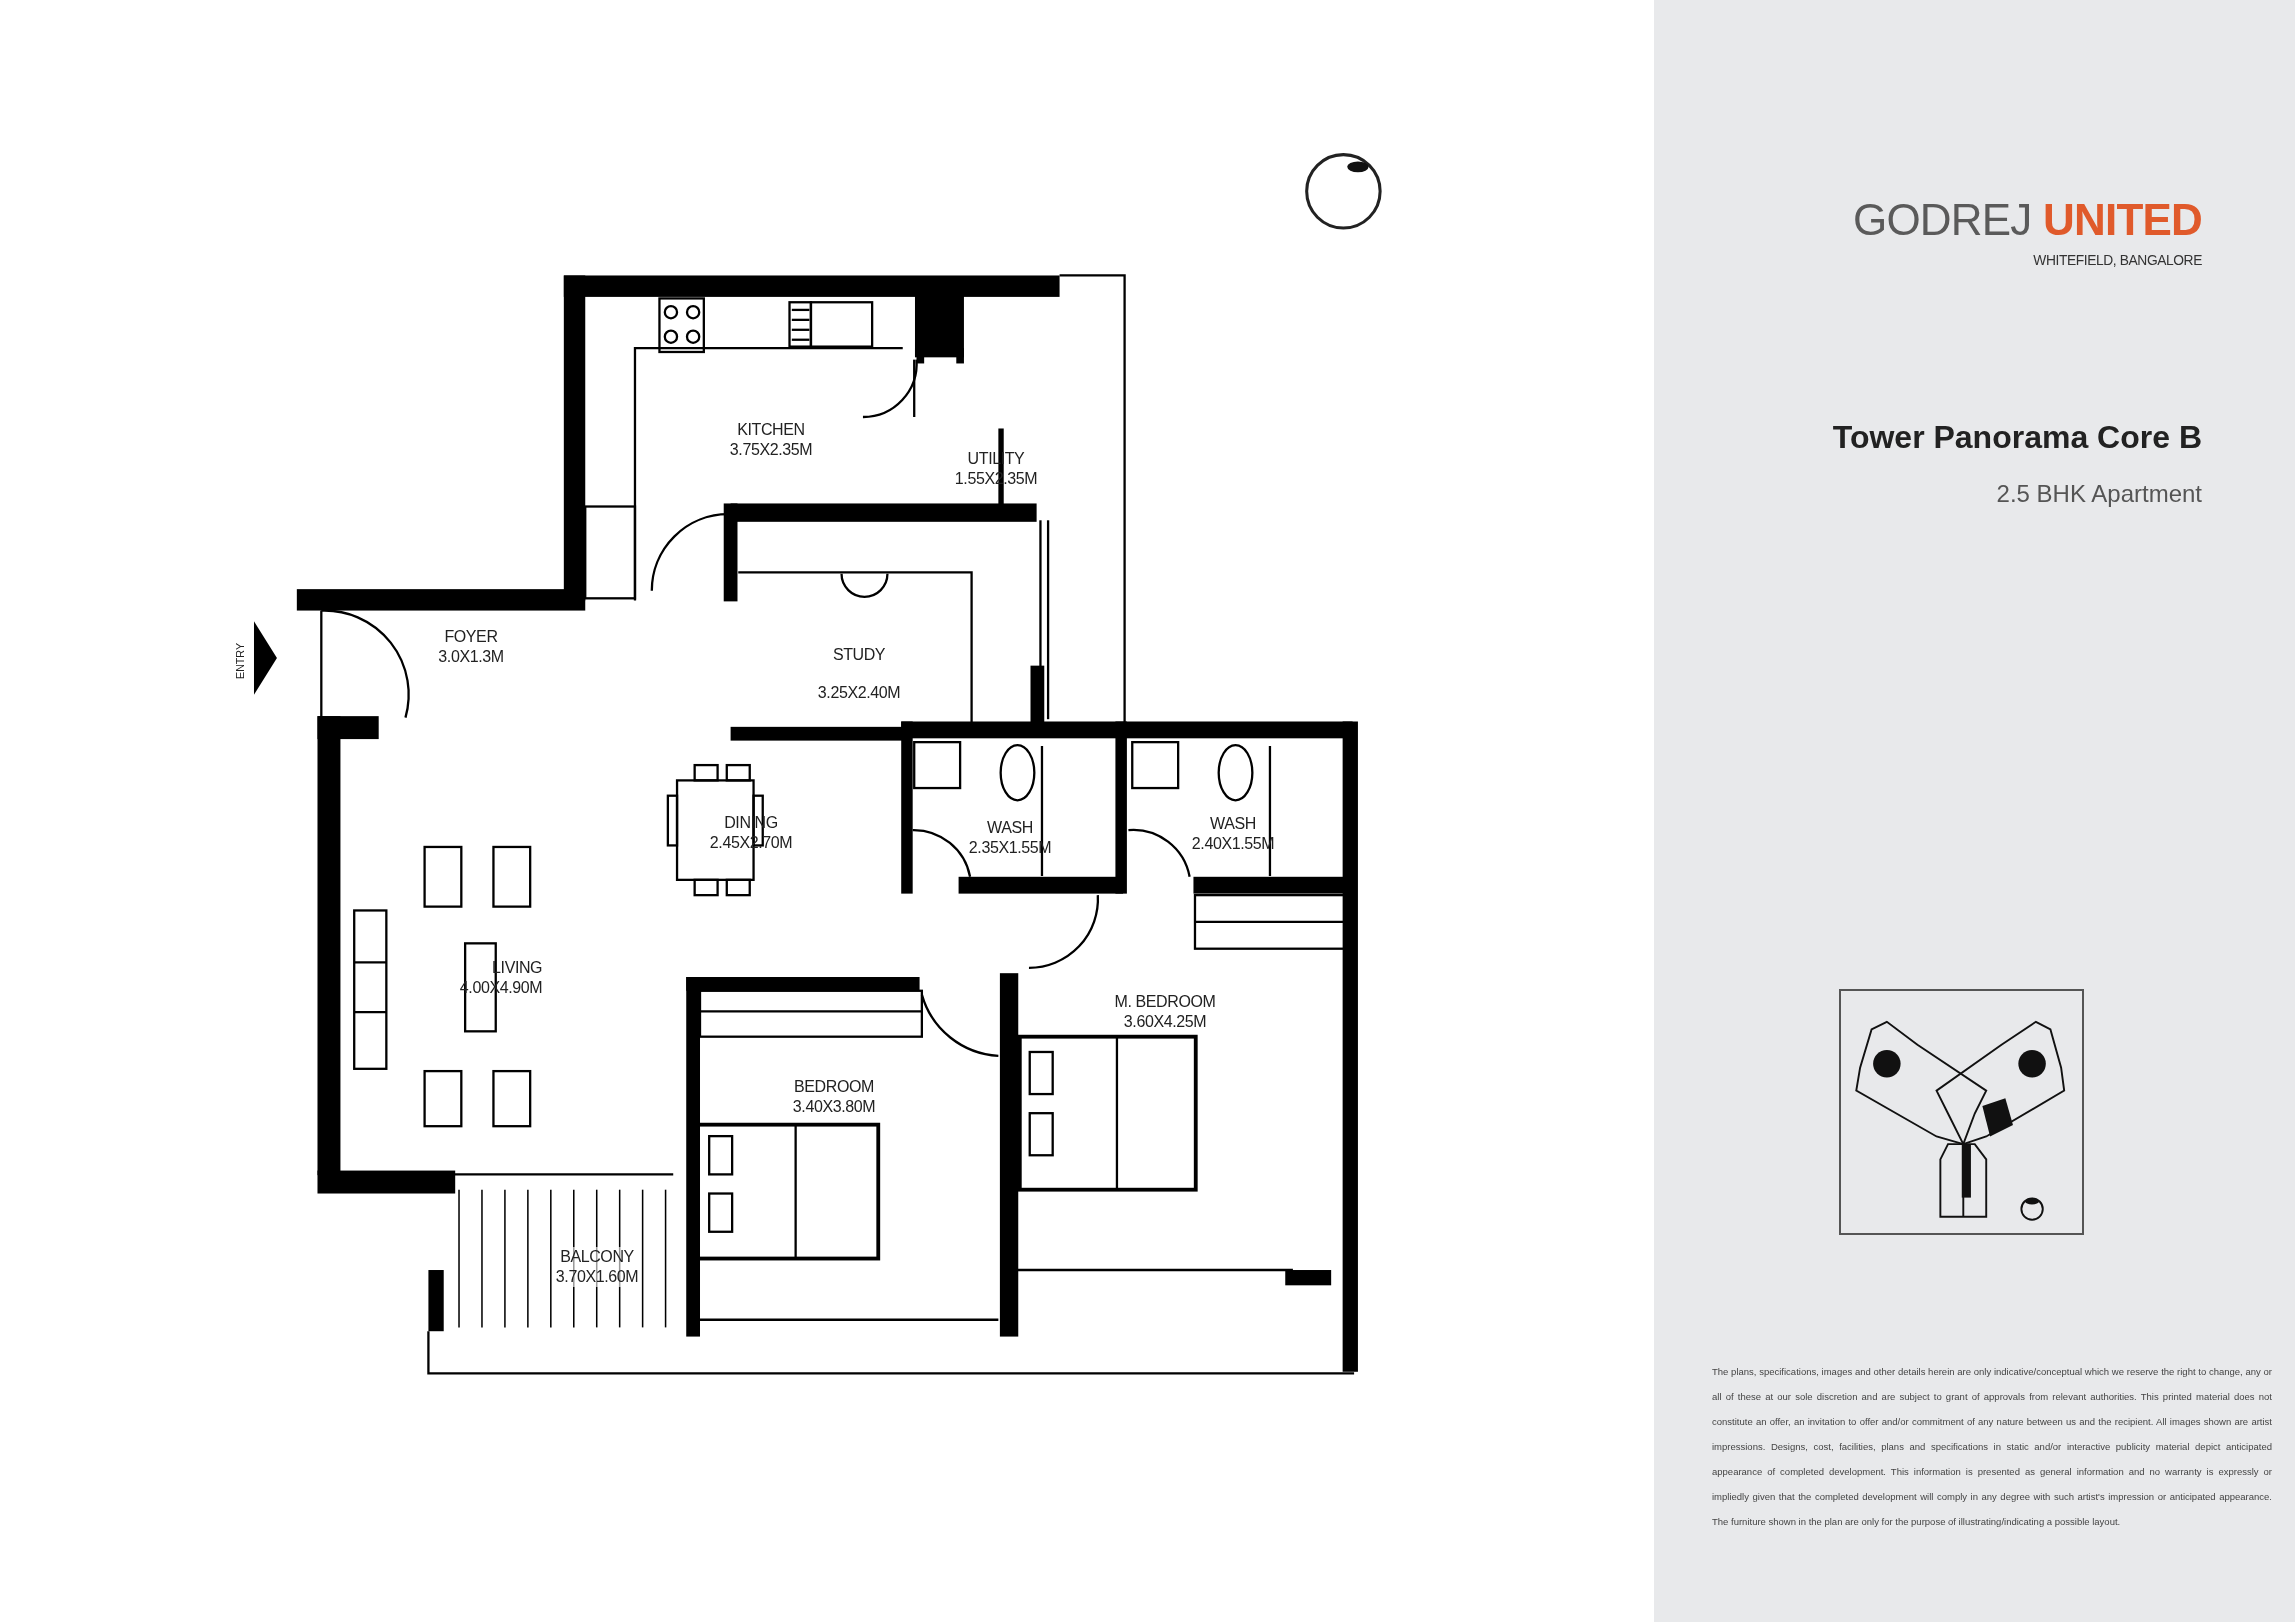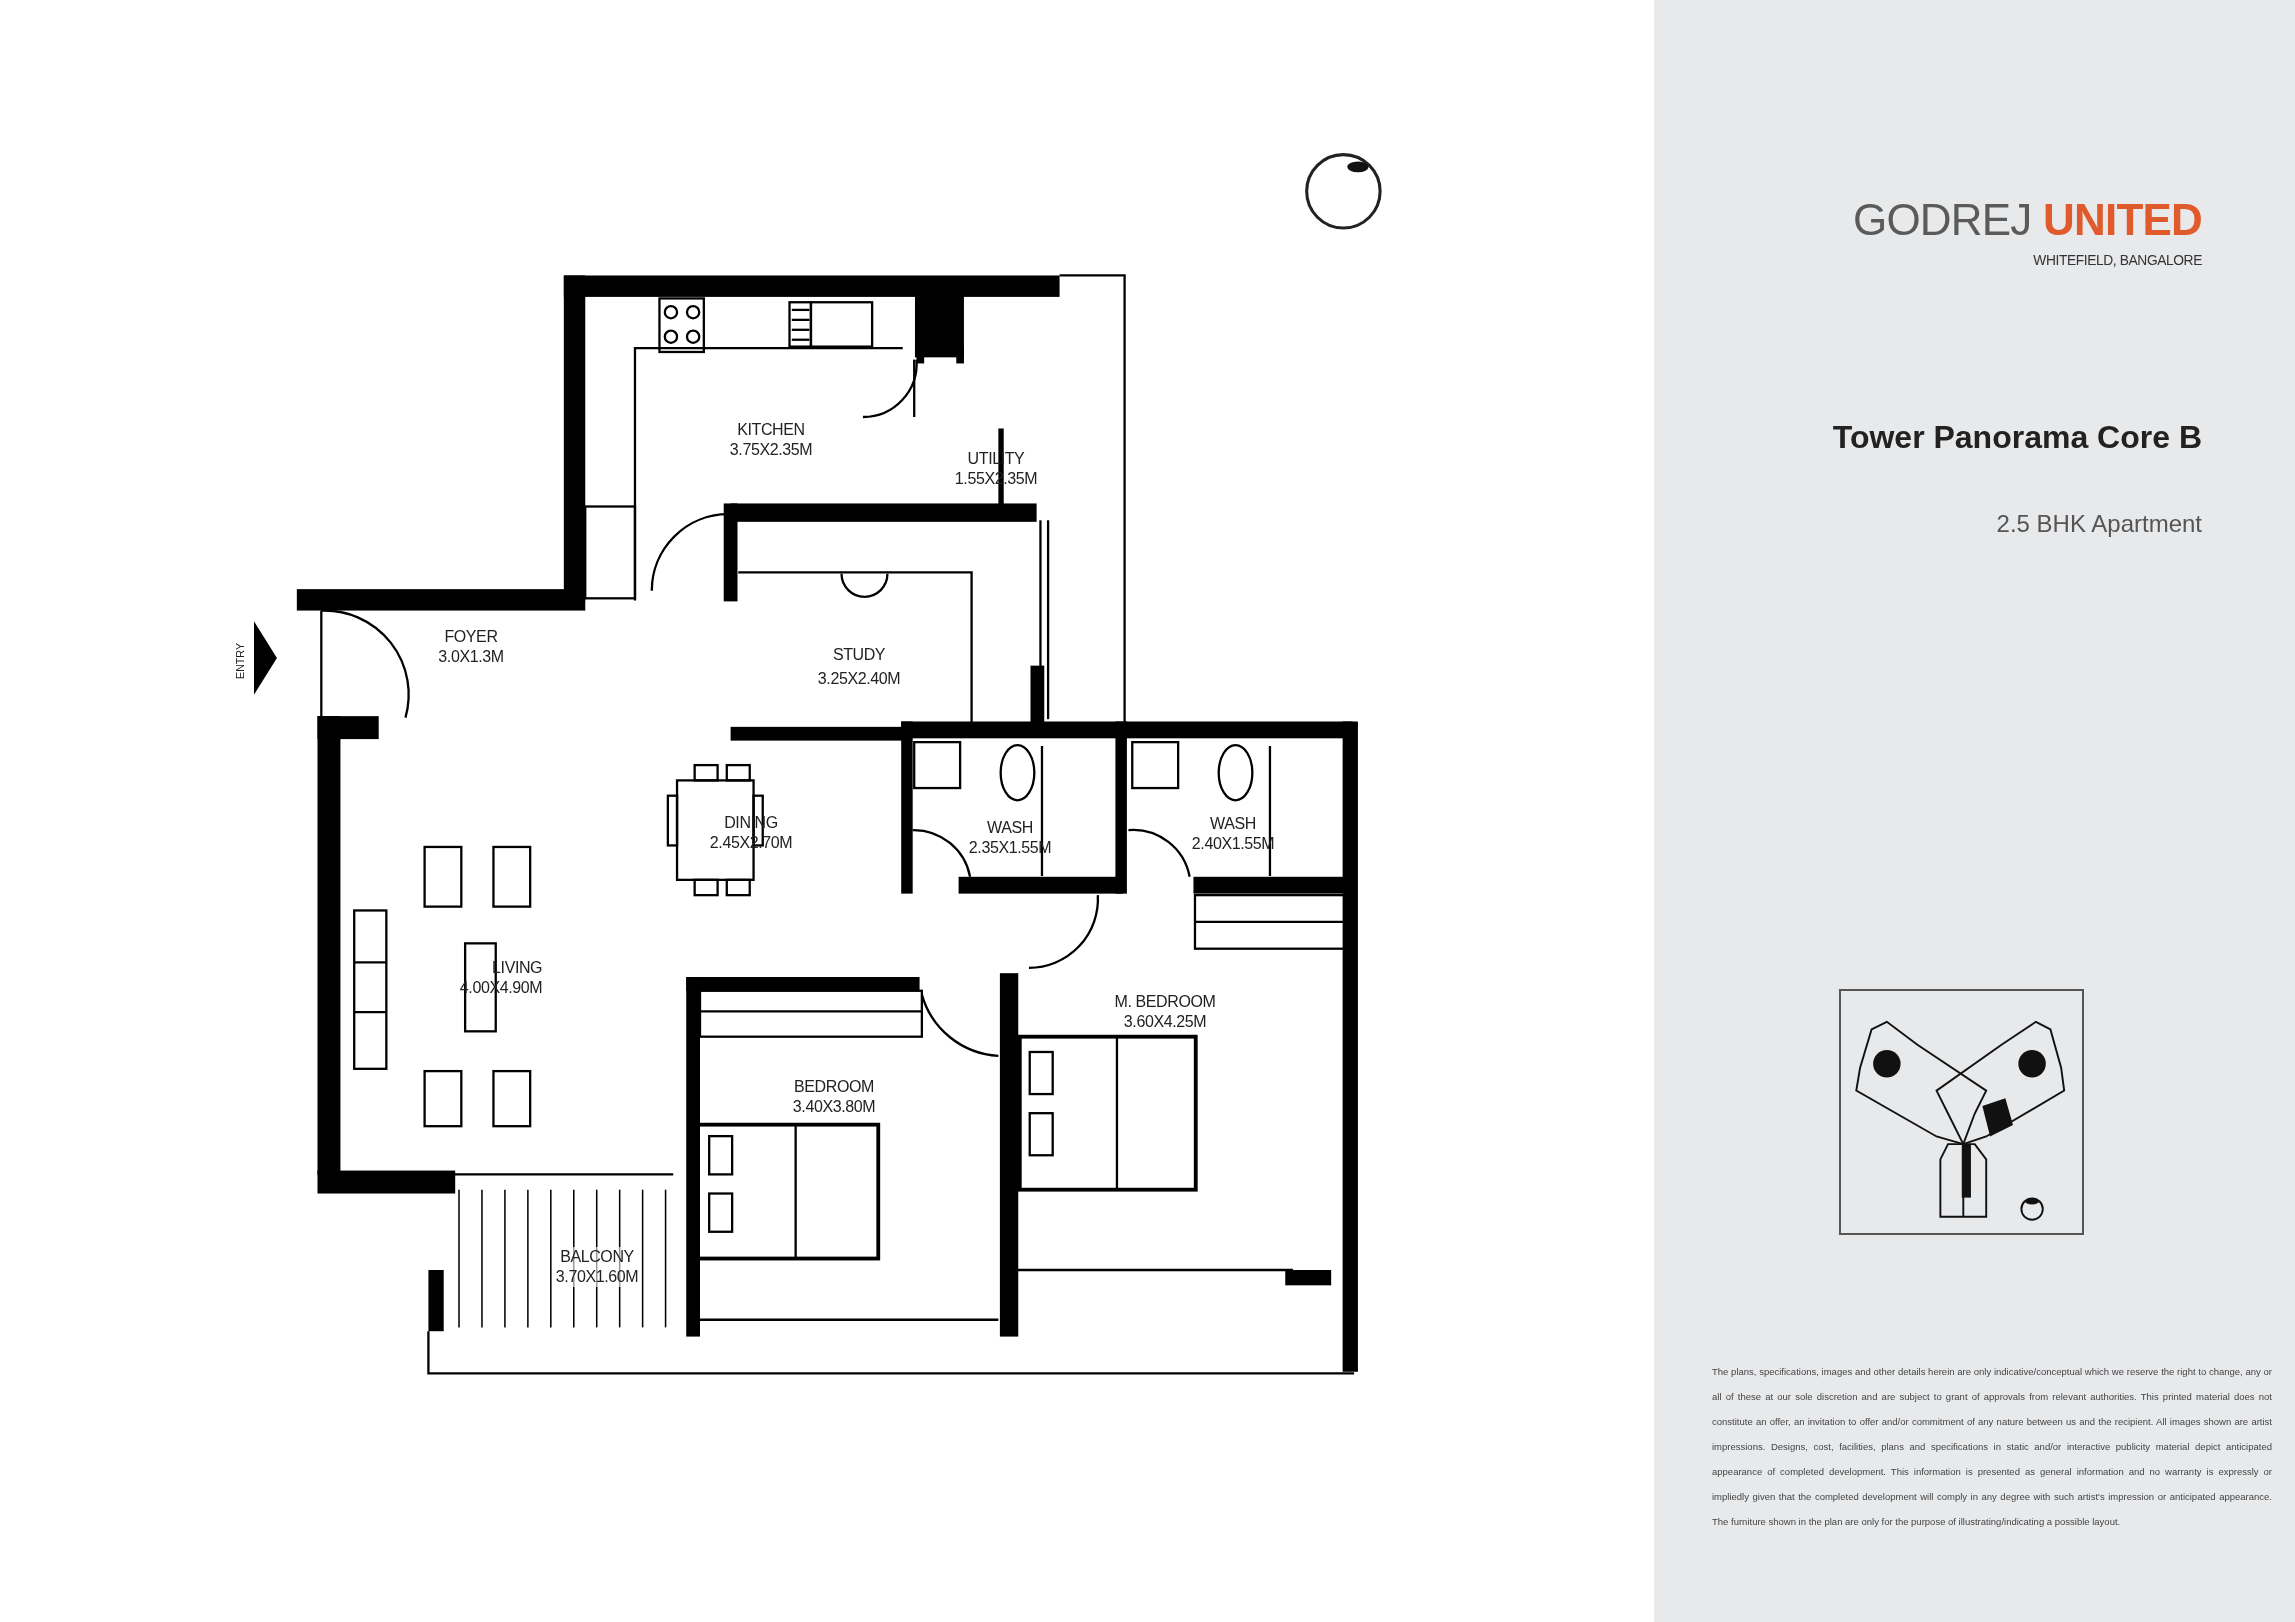--- a/index.html
+++ b/index.html
@@ -9,21 +9,21 @@
   #plan-svg { position:absolute; left:0; top:0; }
   .room-label { position:absolute; text-align:center; font-family:"Liberation Sans", sans-serif;
                 font-size:16px; line-height:20px; color:#222; letter-spacing:-0.4px; transform:translateX(-50%); }
   .entry-label { position:absolute; font-size:10.7px; color:#222; transform:rotate(-90deg); transform-origin:left top; }
   #side-panel { position:absolute; left:1654px; top:0; width:641px; height:1622px; background:#e8e9eb; }
   .brand { position:absolute; right:93px; top:197px; font-size:44px; letter-spacing:-0.8px; line-height:46px; white-space:nowrap; }
   .brand .g { color:#5a5a5a; font-weight:normal; }
   .brand .u { color:#e05a2b; font-weight:bold; }
   .brand-sub { position:absolute; right:93px; top:253px; font-size:13.8px; color:#333; letter-spacing:-0.4px; }
   .tower-title { position:absolute; right:93px; top:419px; font-size:32px; font-weight:bold; color:#222; }
-  .apt-type { position:absolute; right:93px; top:510px; font-size:24px; color:#555; }
+  .apt-type { position:absolute; right:93px; top:480px; font-size:24px; color:#555; }
   .unit-block { position:absolute; right:93px; top:560px; width:490px; text-align:right; font-size:24px; line-height:37px; color:#555; }
   .key-plan { position:absolute; left:1839px; top:989px; width:245px; height:246px; border:2.3px solid #555; box-sizing:border-box; }
   .disclaimer { position:absolute; left:1712px; top:1359px; width:560px; font-size:9.5px; line-height:25px; color:#444; text-align:justify; }
   .conv-table { position:absolute; left:1340px; top:1418px; border-collapse:collapse; font-size:14.5px; color:#444; }
   .conv-table td { border:1.5px solid #444; height:30px; padding:0 9.2px; white-space:nowrap; }
   .conv-table td.k { width:58px; }
   .conv-table td.v { width:139px; }
 </style>
 </head>
 <body>
@@ -178,21 +178,21 @@
   <div class="room-label" style="left:996px; top:449px;">
     <div>UTILITY</div>
     <div>1.55X2.35M</div>
   </div>
   <div class="room-label" style="left:471px; top:627px;">
     <div>FOYER</div>
     <div>3.0X1.3M</div>
   </div>
   <div class="room-label" style="left:859px; top:645px;">
     <div>STUDY</div>
-    <div style="margin-top:4px;">3.25X2.40M</div>
+    <div style="margin-top:18px;">3.25X2.40M</div>
   </div>
   <div class="room-label" style="left:751px; top:813px;">
     <div>DINING</div>
     <div>2.45X2.70M</div>
   </div>
   <div class="room-label" style="left:1010px; top:818px;">
     <div>WASH</div>
     <div>2.35X1.55M</div>
   </div>
   <div class="room-label" style="left:1233px; top:814px;">

